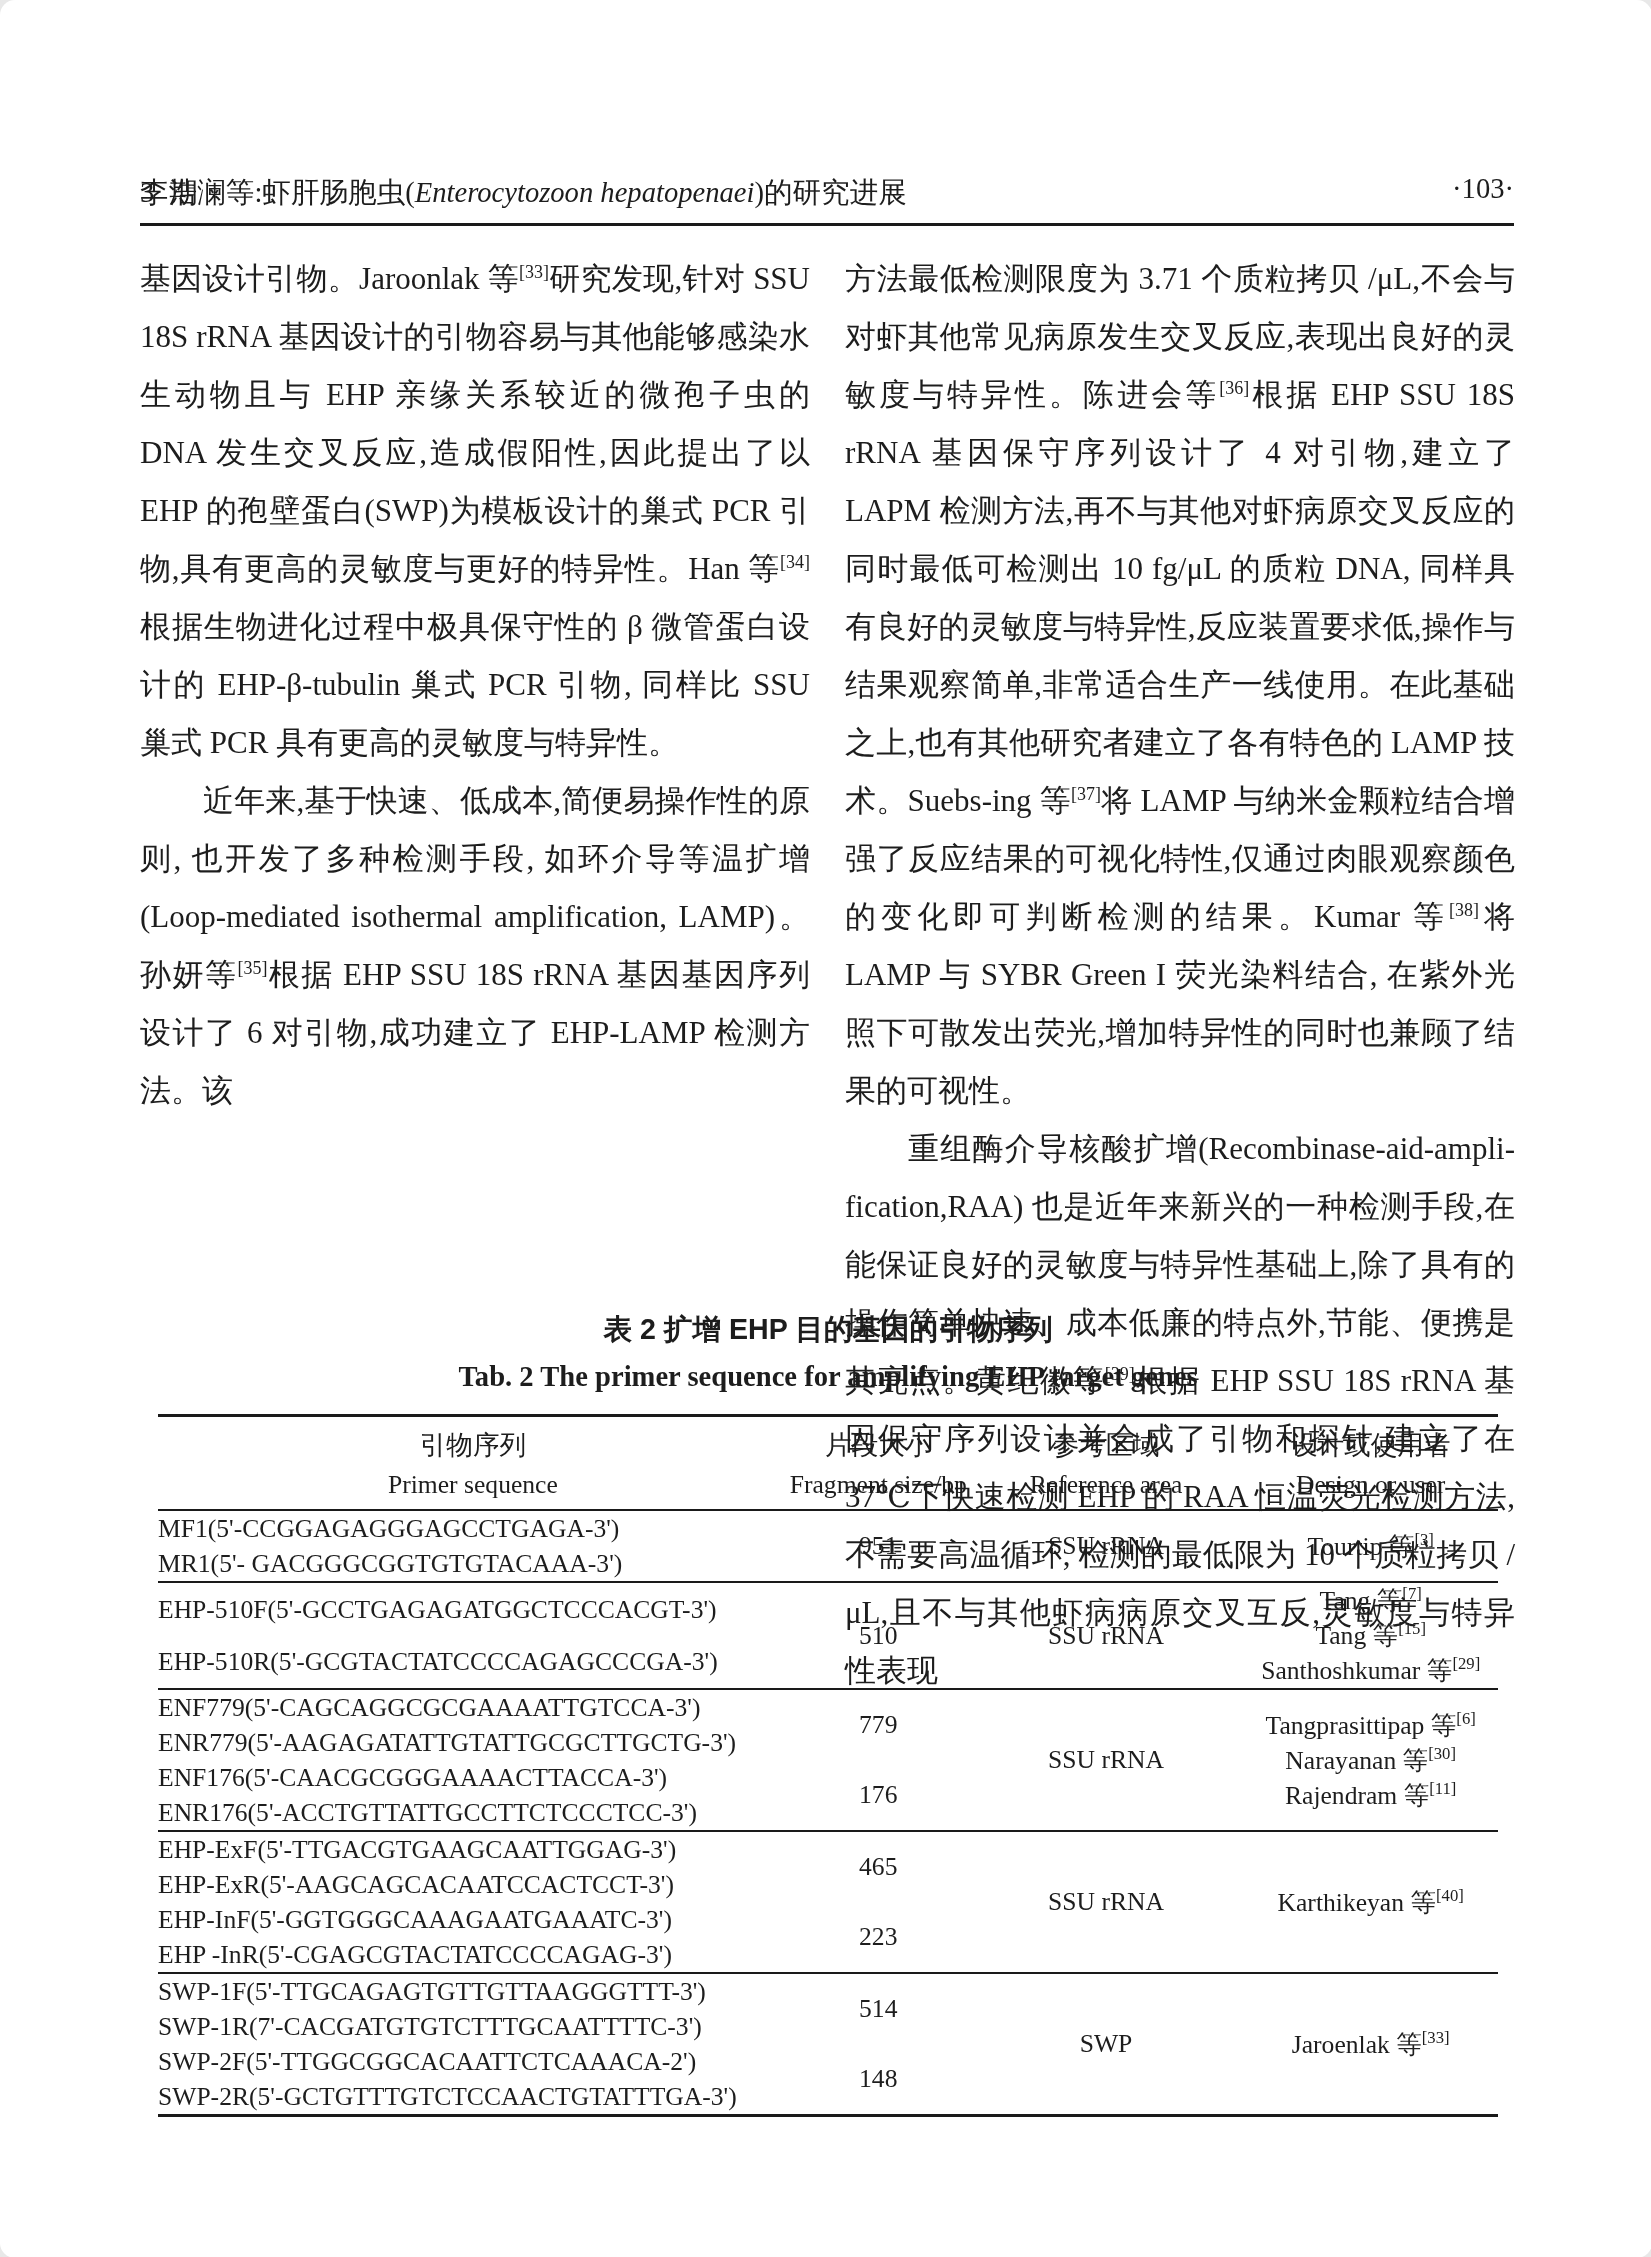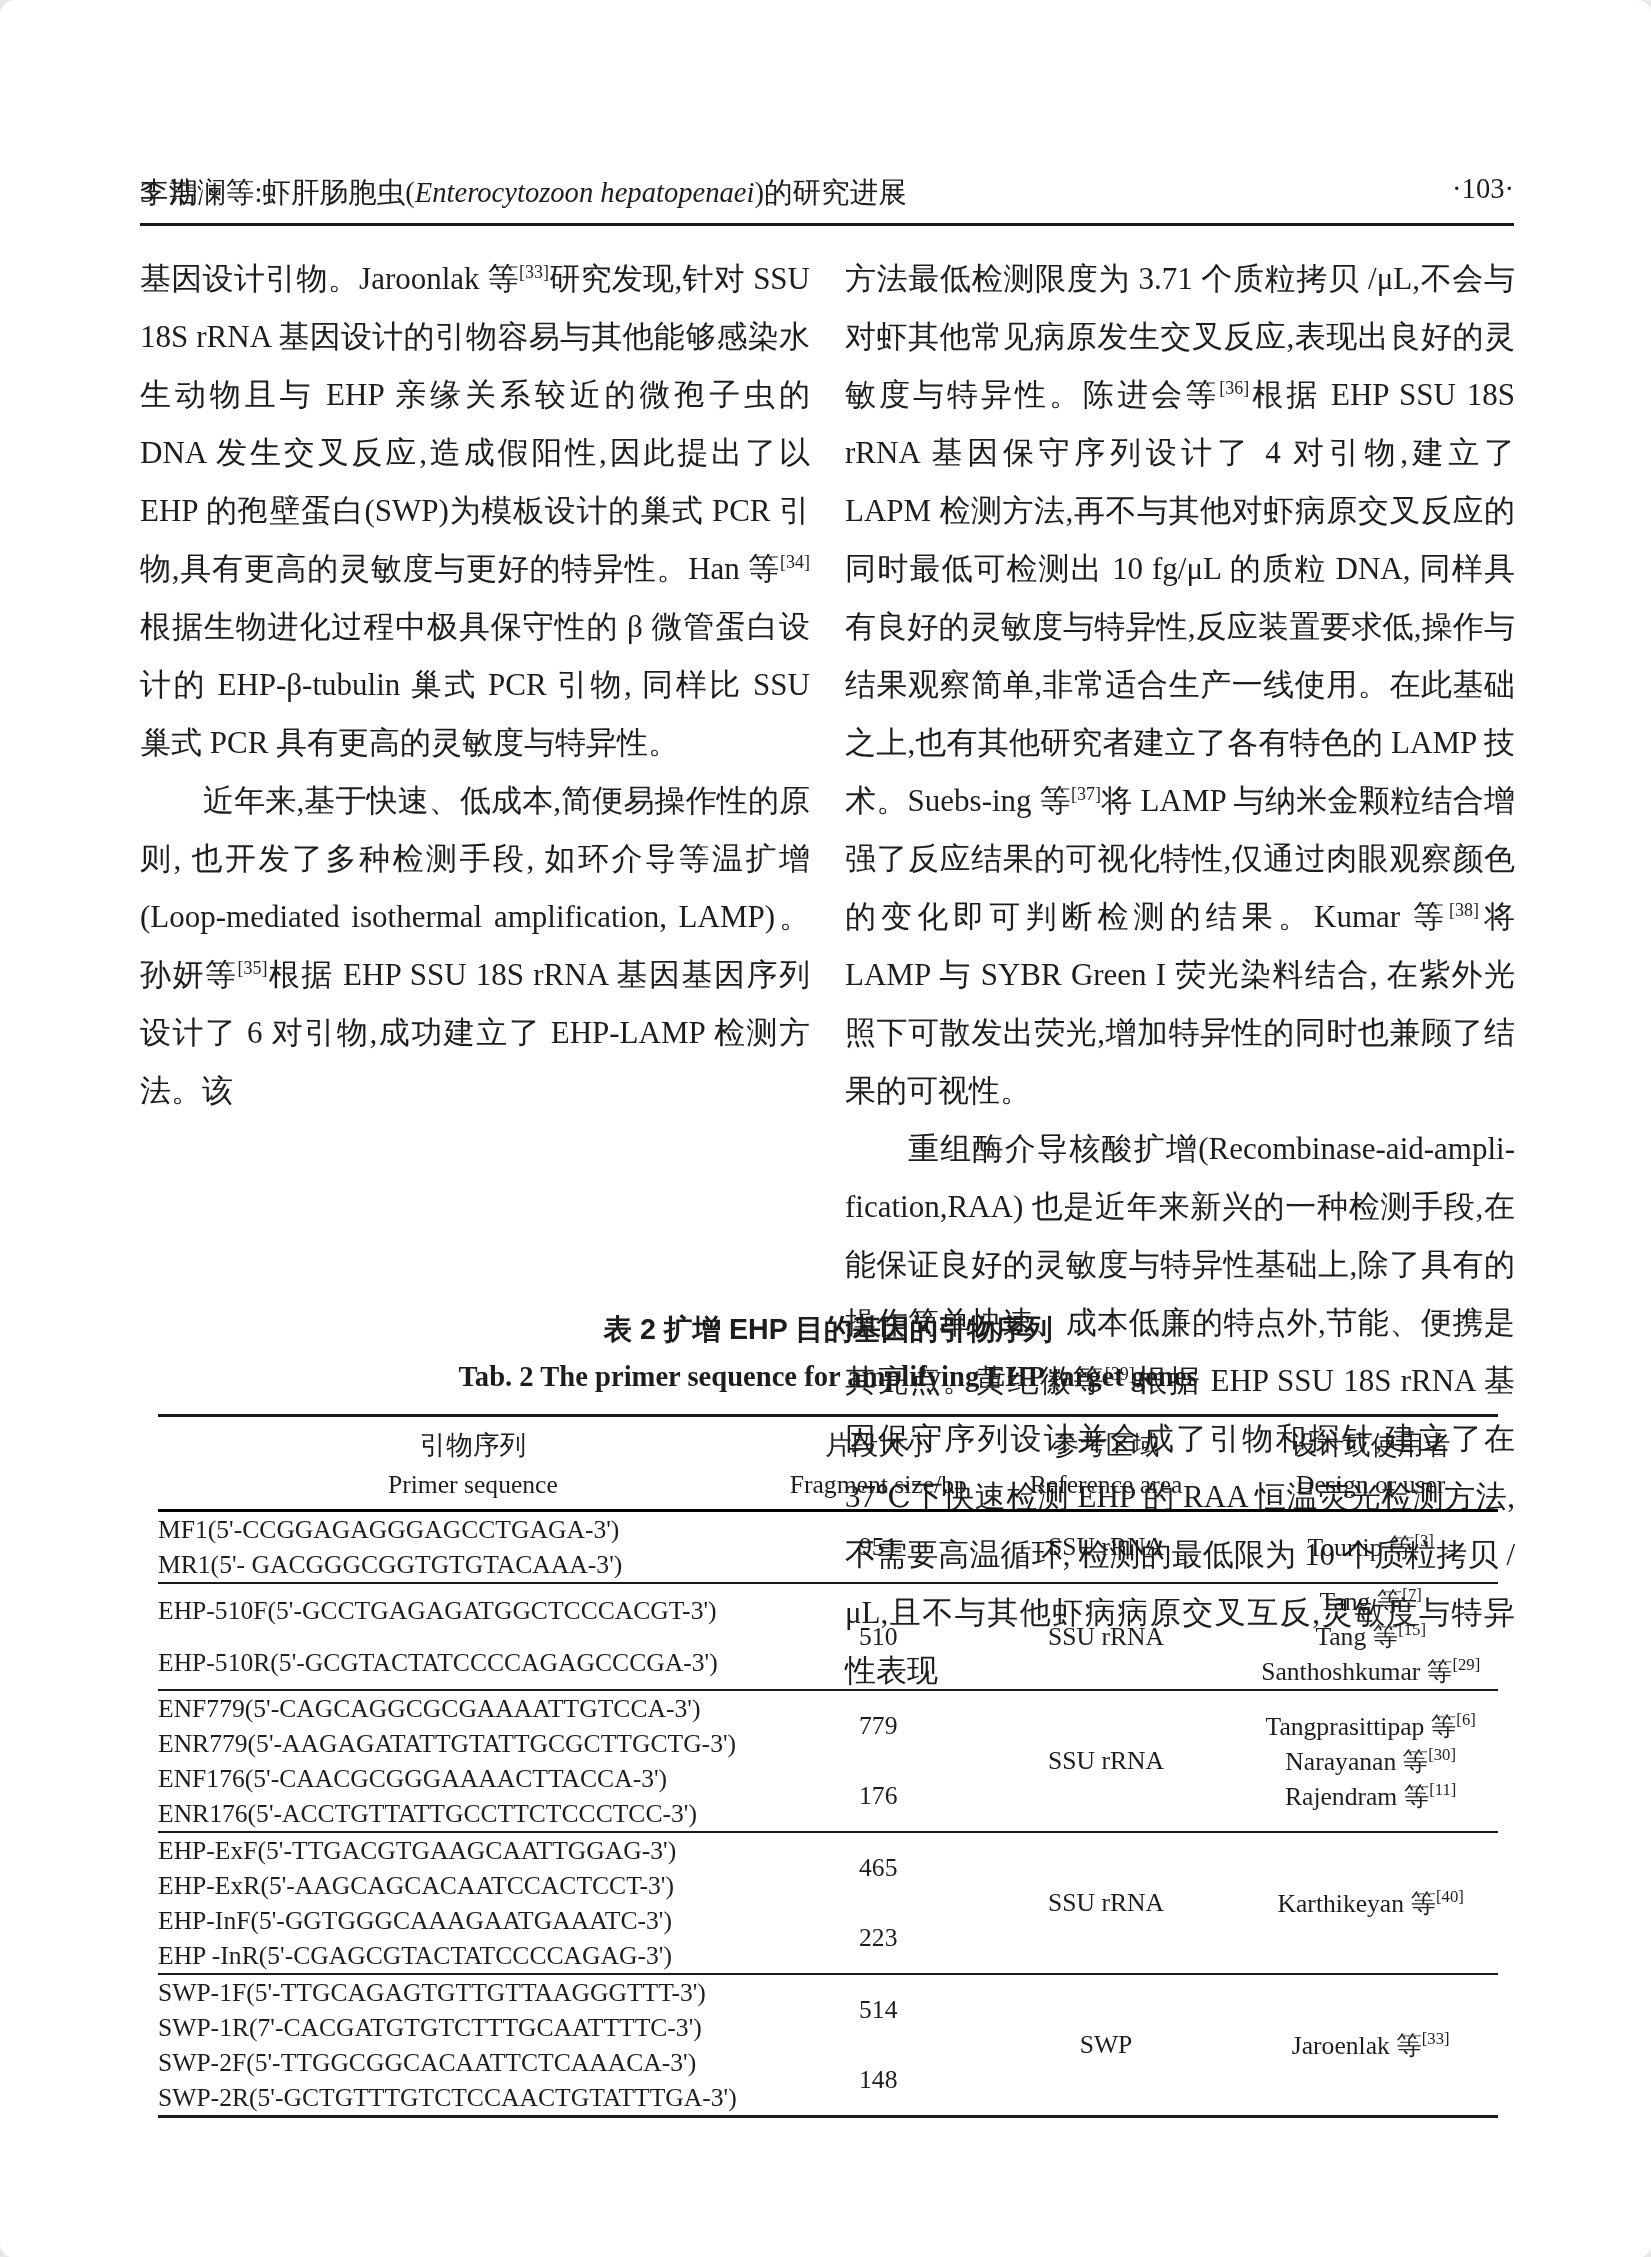--- a/index.html
+++ b/index.html
@@ -29,21 +29,21 @@
 
   
   .table-block { position:absolute; left:158px; top:1310px; width:1340px; }
   .caption-zh { text-align:center; font-weight:bold; font-size:28.6px; font-family:"Liberation Sans","DejaVu Sans",sans-serif; }
   .caption-en { text-align:center; font-weight:bold; font-size:28.6px; margin-top:11.8px; }
   table.primer-table {
     width:100%; border-collapse:collapse; margin-top:21.7px;
     border-top:3px solid #1a1a1a; border-bottom:3.9px solid #1a1a1a;
     font-size:25.6px; color:#1d1d1d;
   }
-  table.primer-table thead { border-bottom:3px solid #000000; }
+  table.primer-table thead { border-bottom:1px solid #000000; }
   table.primer-table tbody { border-top:2px solid #1a1a1a; }
   table.primer-table th { font-weight:normal; text-align:center; padding:0; }
   tr.head-zh th { height:43px; font-size:26.6px; padding-top:5.9px; }
   tr.head-en th { height:37px; font-size:25.6px; padding-bottom:5.9px; }
   table.primer-table td { padding:0; vertical-align:middle; }
   td.primer-cell { text-align:left; height:35px; white-space:nowrap; padding-left:2px; }
   td.size-cell, td.ref-cell, td.design-cell { text-align:center; }
   .designer { line-height:35px; white-space:nowrap; }
   .designer sup, td.primer-cell sup { font-size:16.7px; line-height:0; }
 
@@ -177,21 +177,21 @@
             <td class="size-cell" rowspan="2">514</td>
             <td class="ref-cell" rowspan="4">SWP</td>
             <td class="design-cell" rowspan="4">
               <div class="designer"><span>Jaroenlak 等</span><sup>[33]</sup></div>
             </td>
           </tr>
           <tr>
             <td class="primer-cell">SWP-1R(7'-CACGATGTGTCTTTGCAATTTTC-3')</td>
           </tr>
           <tr>
-            <td class="primer-cell">SWP-2F(5'-TTGGCGGCACAATTCTCAAACA-3')</td>
+            <td class="primer-cell">SWP-2F(5'-TTGGCGGCACAATTCTCAAACA-2')</td>
             <td class="size-cell" rowspan="2">148</td>
           </tr>
           <tr>
             <td class="primer-cell">SWP-2R(5'-GCTGTTTGTCTCCAACTGTATTTGA-3')</td>
           </tr>
         </tbody>
       </table>
   </section>
 
 

